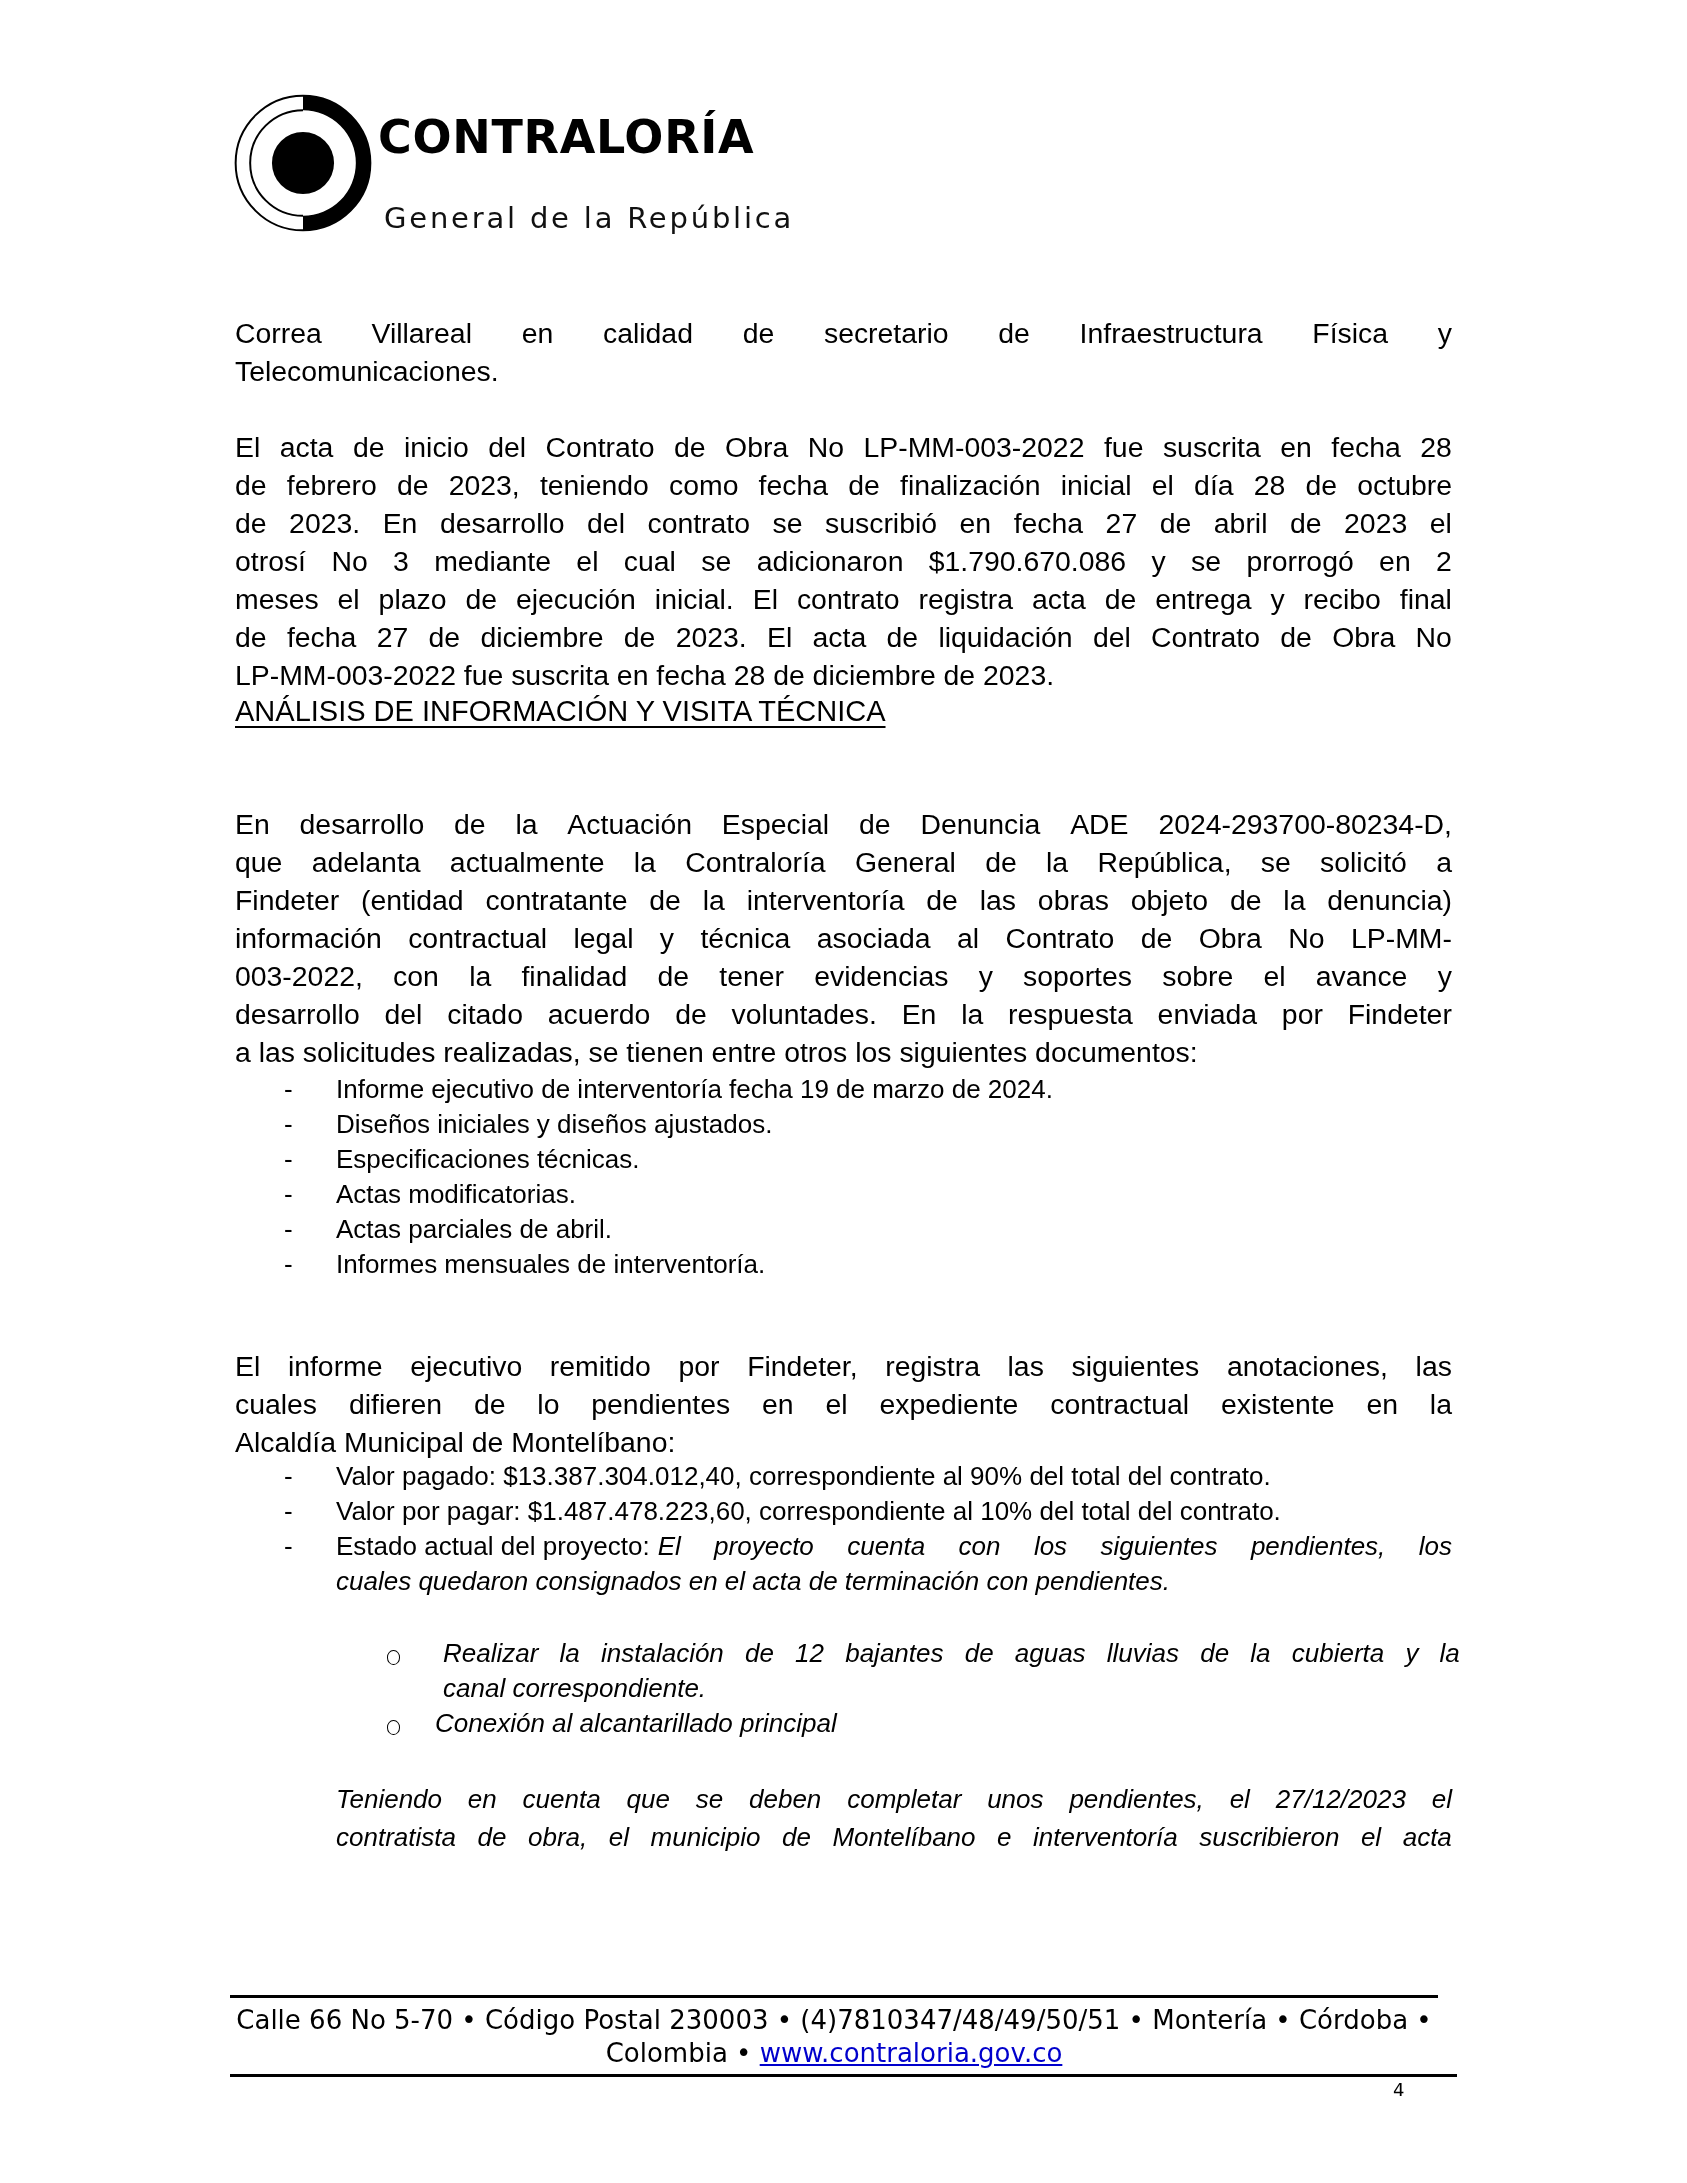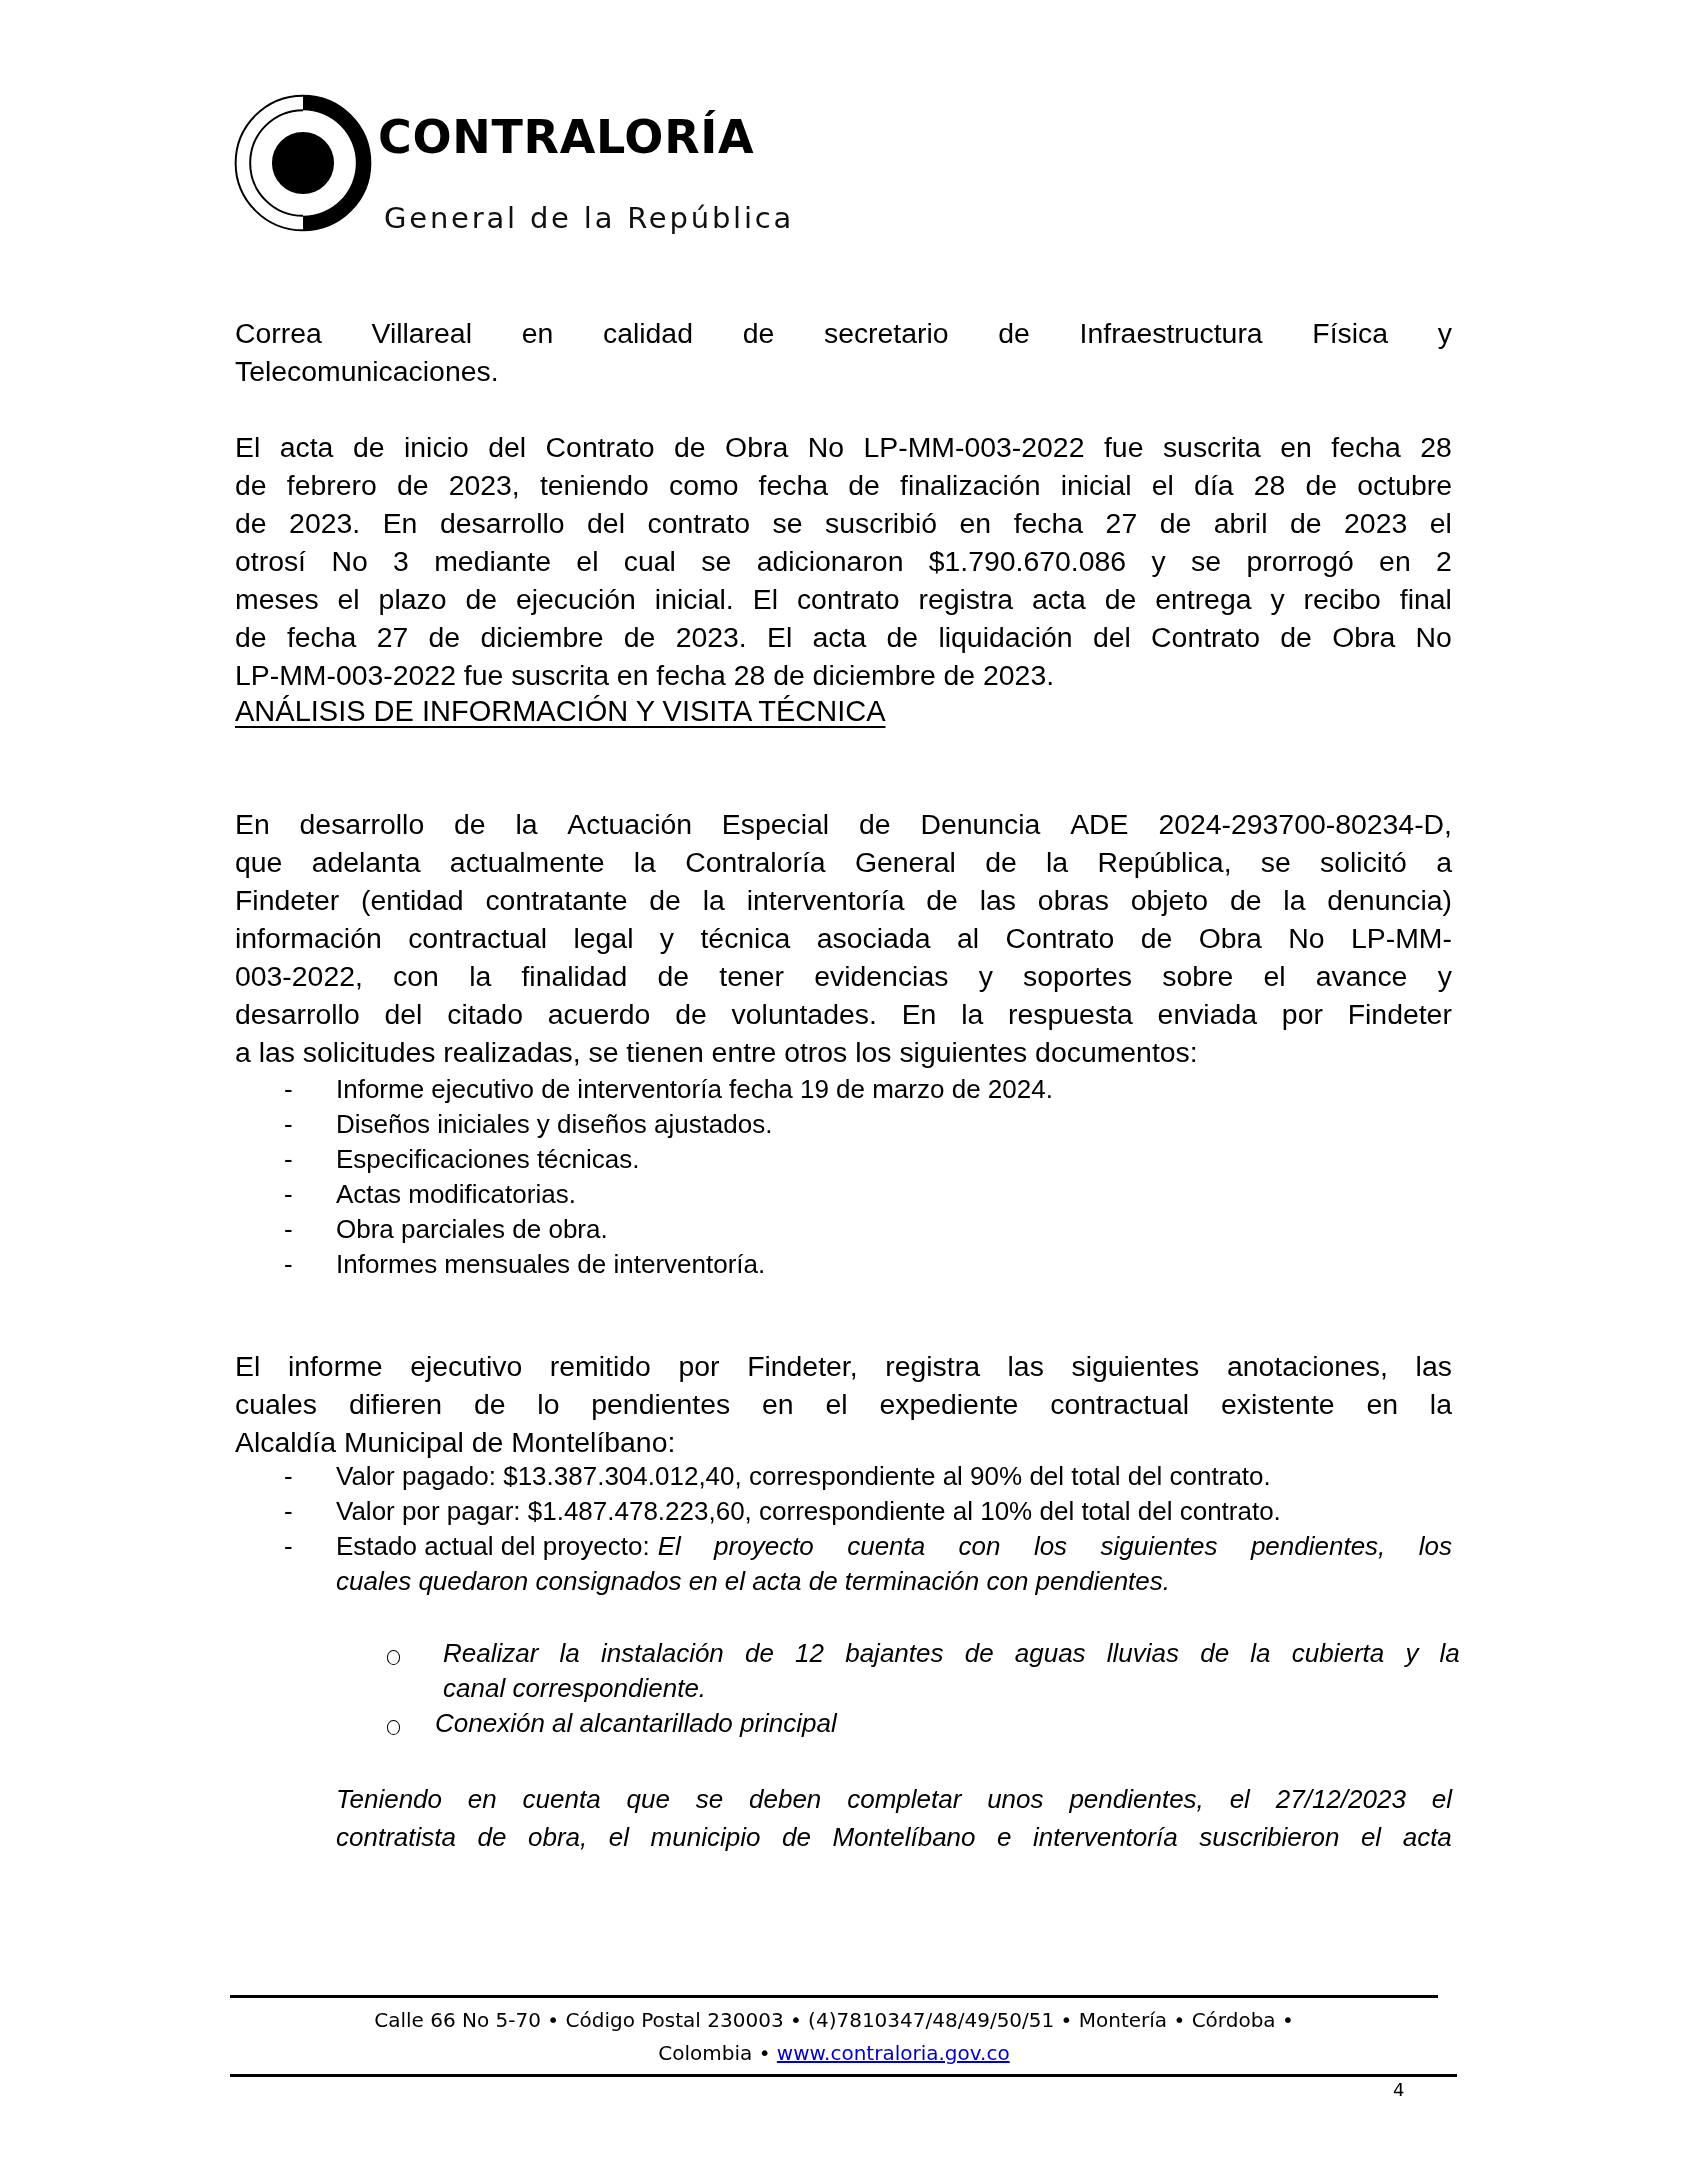--- a/index.html
+++ b/index.html
@@ -19,21 +19,21 @@
   .block { left: 235px; width: 1217px; }
   .jline { display: flex; justify-content: space-between; white-space: nowrap; }
   .jline span { display: inline-block; }
 
   #heading { left: 235px; top: 692px; font-family: "Liberation Sans", sans-serif; font-size: 29px; line-height: 38px; text-decoration: underline; text-decoration-thickness: 2px; text-underline-offset: 5.3px; white-space: nowrap; }
   .dash { position: absolute; left: 0; }
   .circle { position: absolute; width: 12.6px; height: 14.6px; border: 1.7px solid #000; border-radius: 50%; box-sizing: border-box; }
 
   
   .rule { position: absolute; height: 2.6px; background: #000; }
-  #footer-line1, #footer-line2 { position: absolute; left: 230px; width: 1208px; text-align: center; font-family: "DejaVu Sans", sans-serif; font-size: 20px; line-height: 26.5px; white-space: nowrap; }
+  #footer-line1, #footer-line2 { position: absolute; left: 230px; width: 1208px; text-align: center; font-family: "DejaVu Sans", sans-serif; font-size: 26px; line-height: 26.5px; white-space: nowrap; }
   #footer-link { color: #0000cc; text-decoration: underline; }
   #page-number { position: absolute; left: 1393px; top: 2079px; font-family: "DejaVu Sans", sans-serif; font-size: 18px; }
 </style>
 </head>
 <body>
 
 <div class="abs" style="left:0;top:0;width:1687px;height:251px;">
   <svg id="logo-mark" class="abs" viewBox="0 0 212 212">
 
     <circle cx="106" cy="106" r="102" fill="none" stroke="#000" stroke-width="3"></circle>
@@ -273,21 +273,21 @@
   <div style="position:relative;height:35px;">
       <span class="dash">-</span>
       <span style="position:absolute;left:52px;white-space:nowrap;">Especificaciones técnicas.</span>
     </div>
   <div style="position:relative;height:35px;">
       <span class="dash">-</span>
       <span style="position:absolute;left:52px;white-space:nowrap;">Actas modificatorias.</span>
     </div>
   <div style="position:relative;height:35px;">
       <span class="dash">-</span>
-      <span style="position:absolute;left:52px;white-space:nowrap;">Obra parciales de obra.</span>
+      <span style="position:absolute;left:52px;white-space:nowrap;">Actas parciales de abril.</span>
     </div>
   <div style="position:relative;height:35px;">
       <span class="dash">-</span>
       <span style="position:absolute;left:52px;white-space:nowrap;">Informes mensuales de interventoría.</span>
     </div>
 </div>
 
 <div class="abs block body-font" style="top:1311px;">
   <div class="jline">
       <span>El</span>

